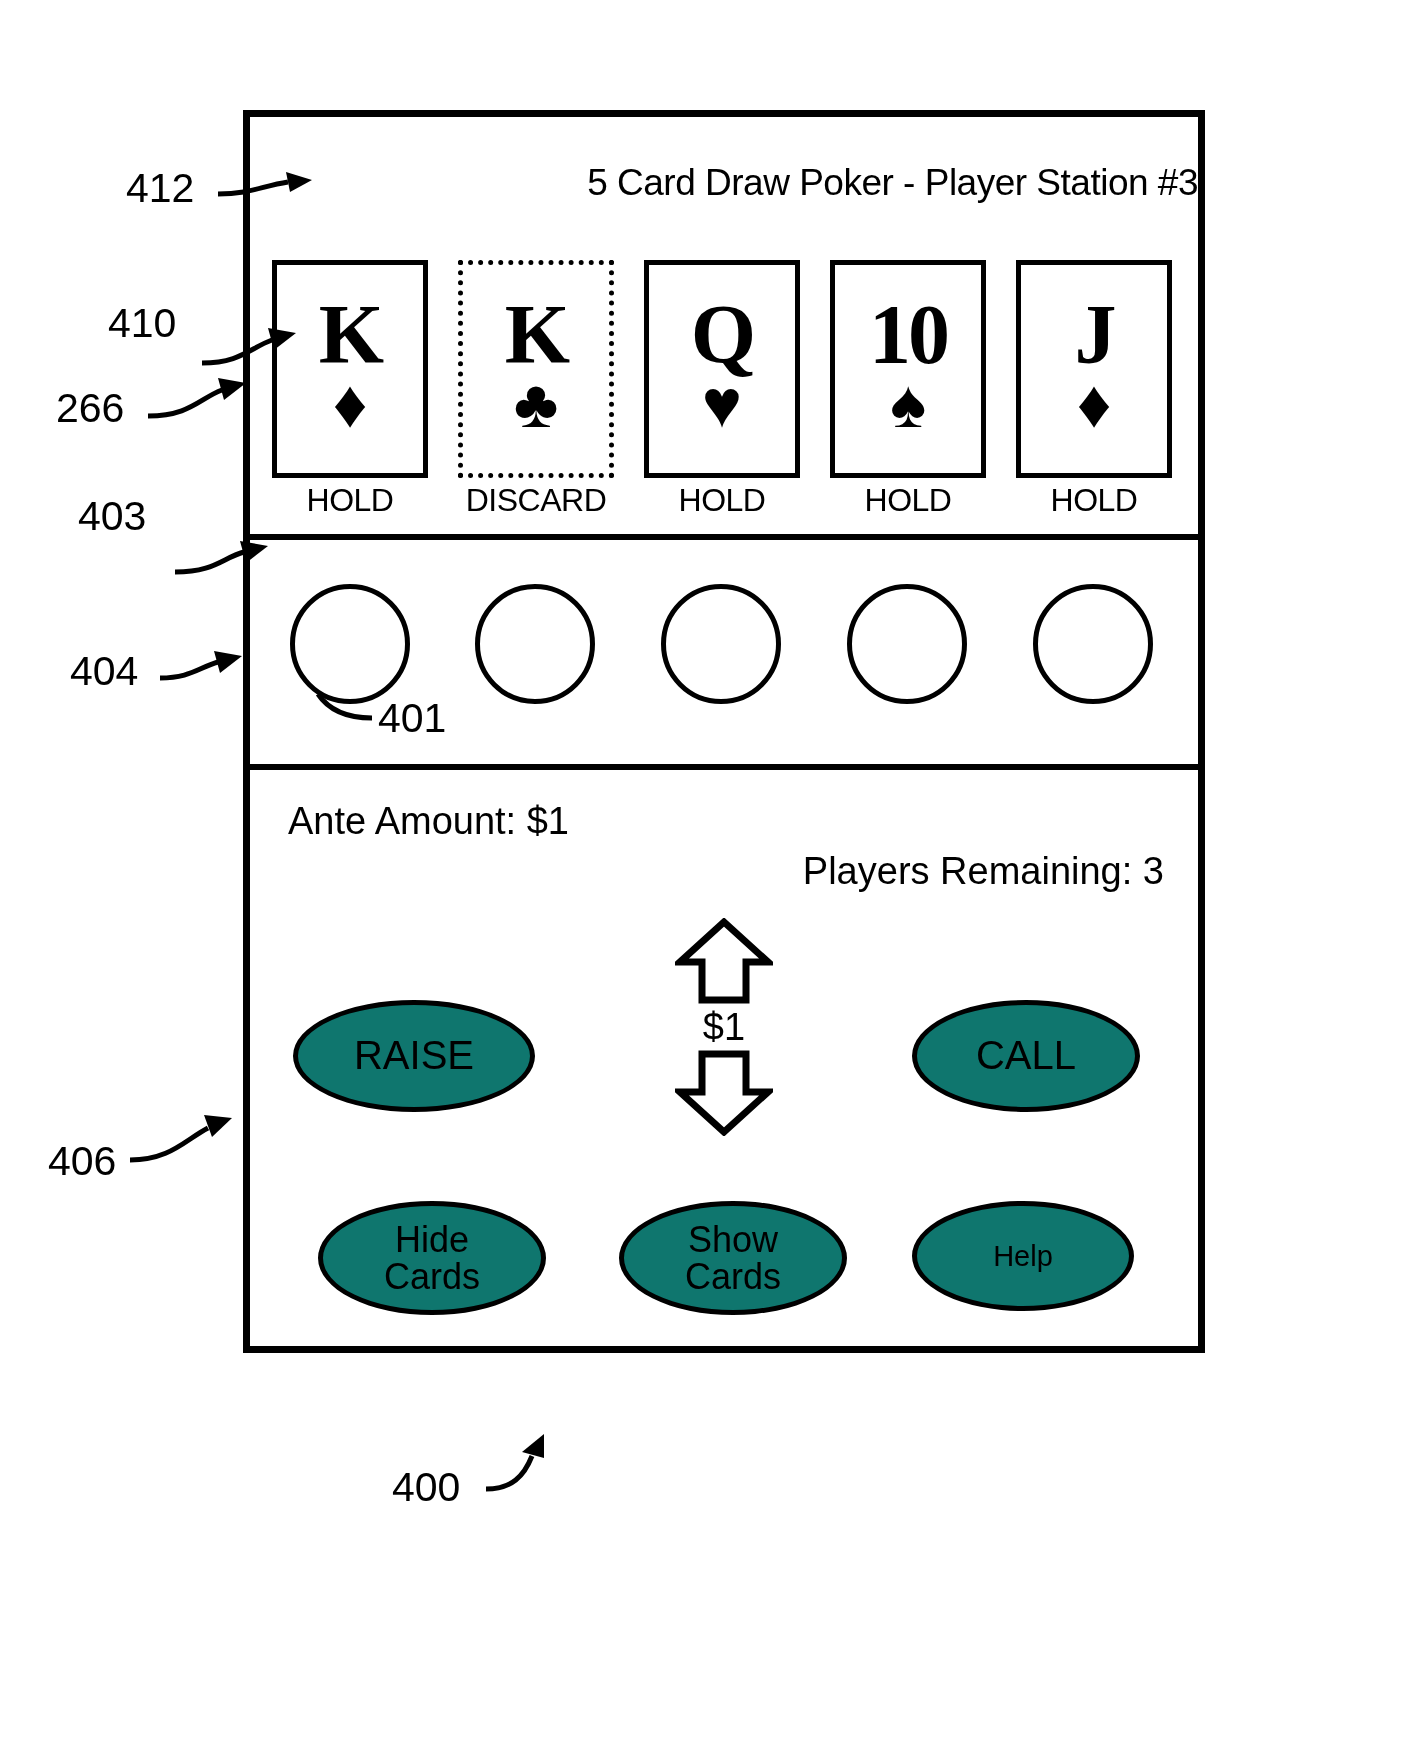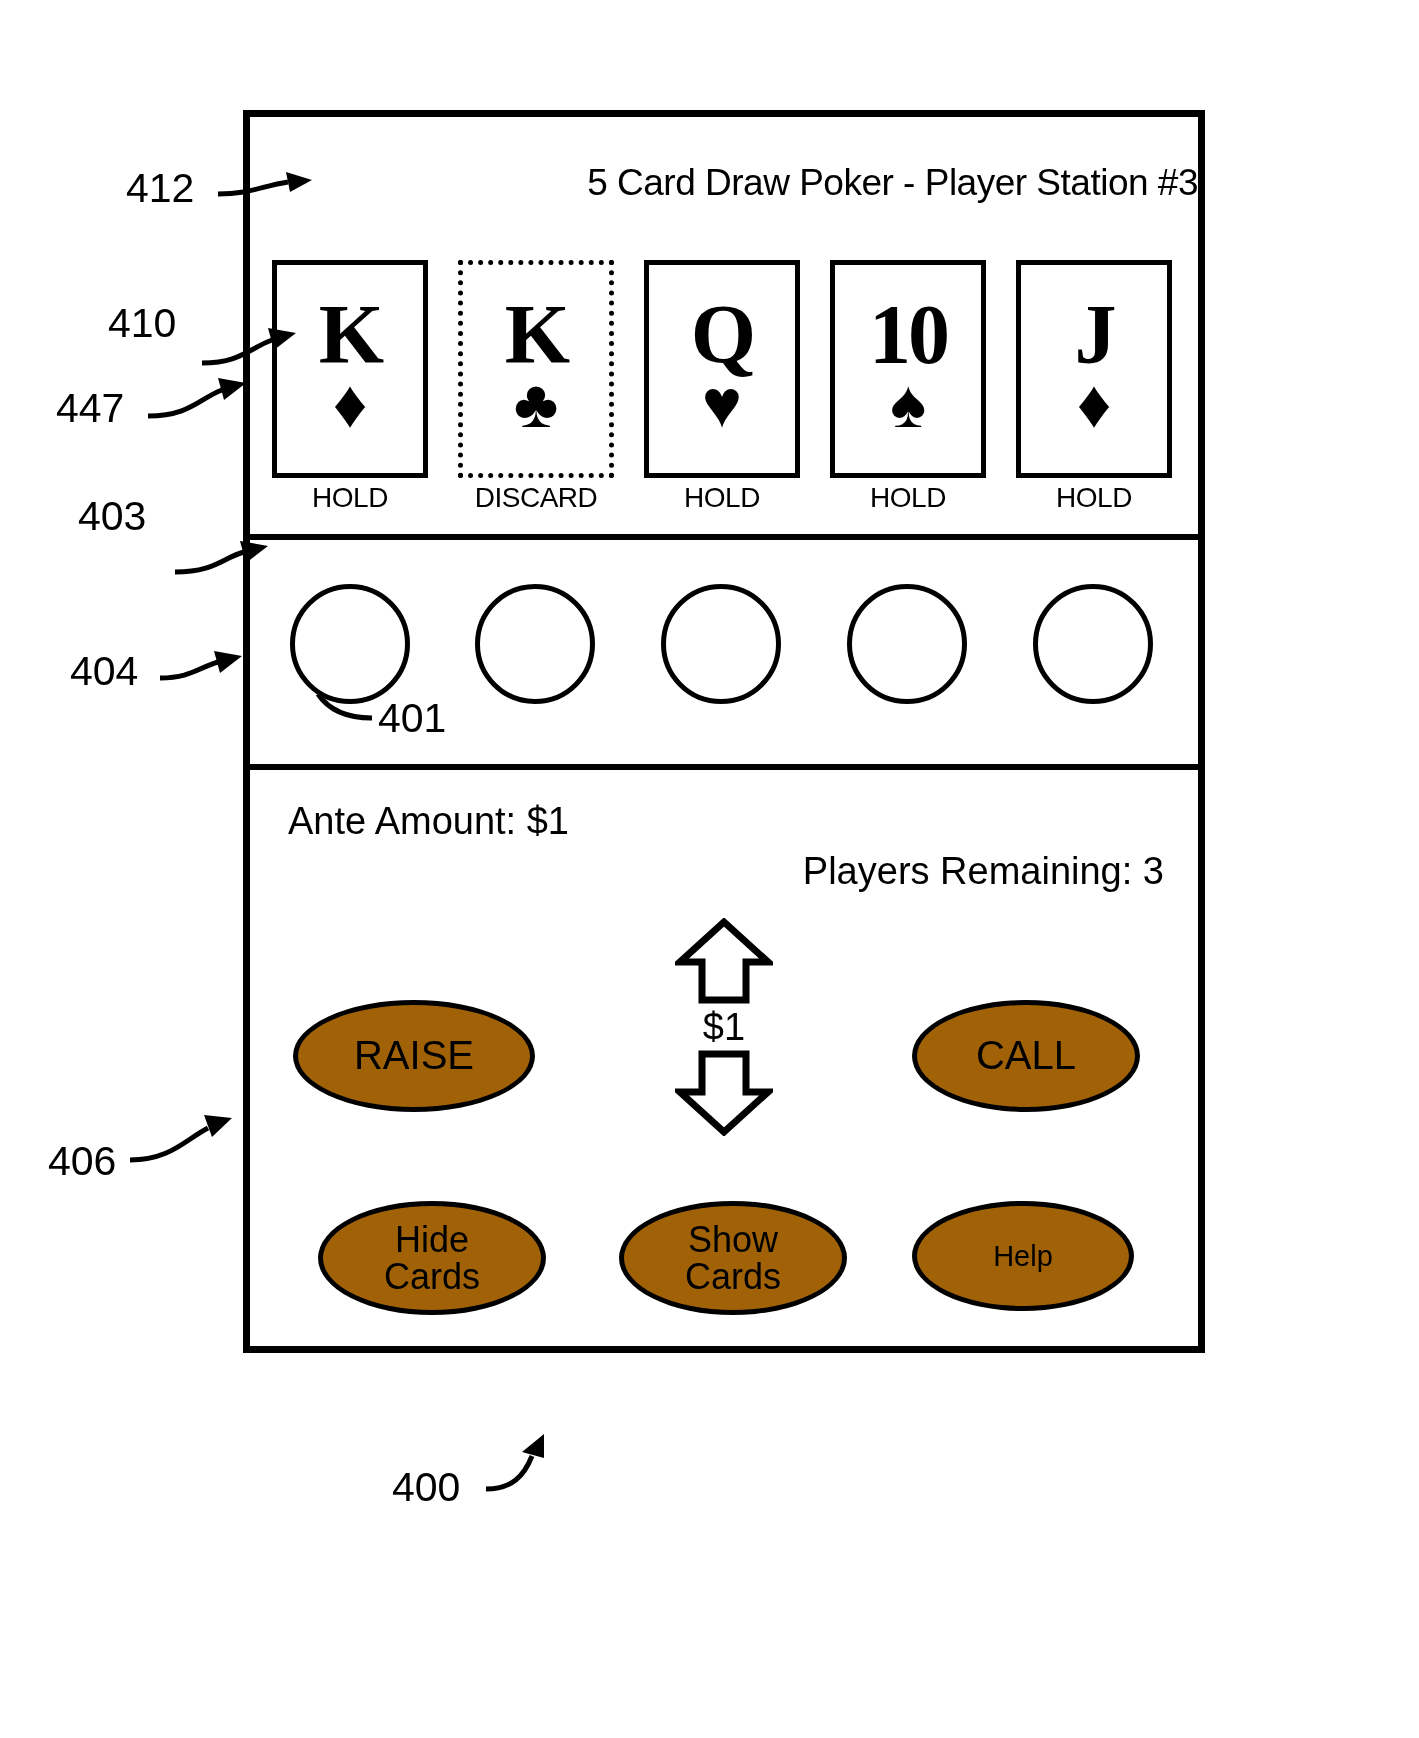--- a/index.html
+++ b/index.html
@@ -78,21 +78,21 @@
     margin-top: -6px;
     letter-spacing: -3px;
   }
   .card-suit {
     font-size: 68px;
     line-height: 0.8;
     margin-top: 6px;
   }
   .card-action {
     text-align: center;
-    font-size: 28px;
+    font-size: 32px;
     margin-top: 4px;
     letter-spacing: -0.5px;
     white-space: nowrap;
   }
 
   
   #token-area {
     position: absolute;
     left: 0;
     top: 423px;
@@ -140,21 +140,21 @@
     top: 80px;
     font-size: 38px;
     white-space: nowrap;
   }
 
   .oval-btn {
     position: absolute;
     border: 5px solid #000;
     border-radius: 50%;
     box-sizing: border-box;
-    background: #a16207;
+    background: #0f766e;
     display: flex;
     align-items: center;
     justify-content: center;
     text-align: center;
     line-height: 1.04;
   }
   #raise-button {
     left: 43px;
     top: 230px;
     width: 242px;
@@ -345,18 +345,18 @@
 
   <path d="M130 1160 C 170 1160, 185 1140, 208 1128" stroke="#000" stroke-width="5" fill="none"></path>
   <polygon points="232,1118 204,1115 212,1137" fill="#000"></polygon>
 
   <path d="M486 1489 C 512 1489, 524 1476, 532 1456" stroke="#000" stroke-width="5" fill="none"></path>
   <polygon points="544,1434 522,1452 544,1458" fill="#000"></polygon>
 </svg>
 
 <div class="ref-label" style="left:126px;  top:165px;">412</div>
 <div class="ref-label" style="left:108px;  top:300px;">410</div>
-<div class="ref-label" style="left:56px;   top:385px;">447</div>
+<div class="ref-label" style="left:56px;   top:385px;">266</div>
 <div class="ref-label" style="left:78px;   top:493px;">403</div>
 <div class="ref-label" style="left:70px;   top:648px;">404</div>
 <div class="ref-label" style="left:378px;  top:695px;">401</div>
 <div class="ref-label" style="left:48px;   top:1138px;">406</div>
 <div class="ref-label" style="left:392px;  top:1464px;text-align:center;">400</div>
 
 </body></html>

